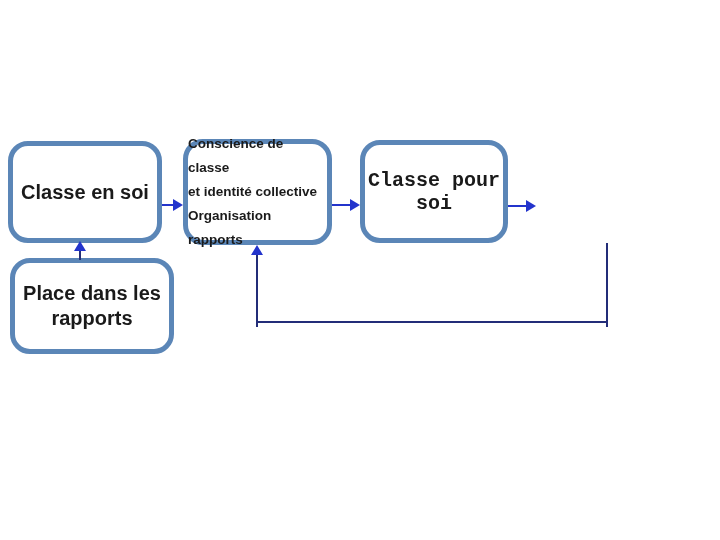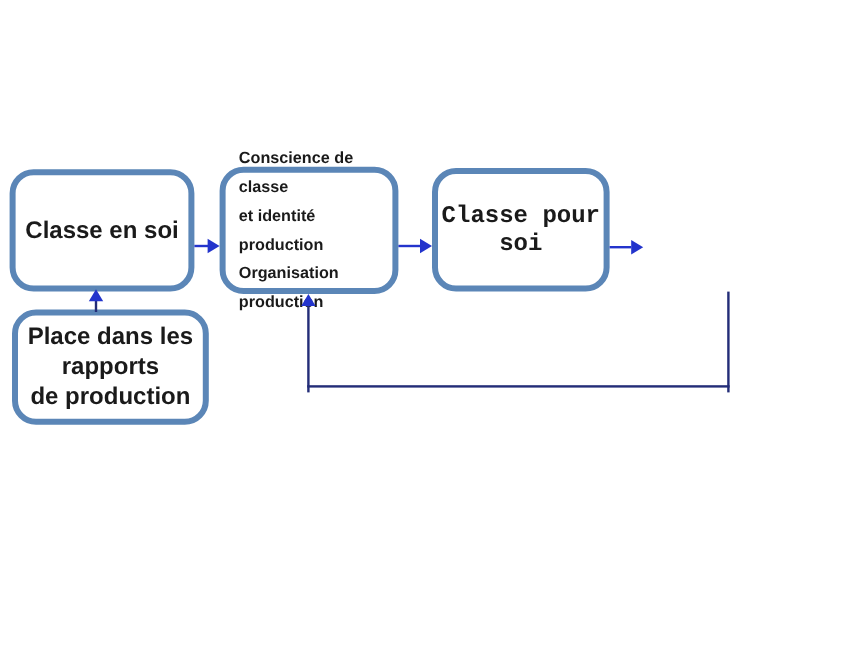--- a/index.html
+++ b/index.html
@@ -16,21 +16,21 @@
   }
   .stage{position:relative;width:720px;height:540px;background:var(--bg);}
   .box{
     position:absolute;box-sizing:border-box;
     border:5px solid var(--box-border);
     border-radius:20px;background:#ffffff;
     display:flex;flex-direction:column;justify-content:center;
     color:var(--text);font-weight:700;font-size:20px;
   }
   .box.centered{align-items:center;text-align:center;}
-  .box.left{align-items:flex-start;text-align:left;padding-left:11px;padding-right:4px;}
+  .box.left{align-items:flex-start;text-align:left;padding-right:4px;}
   .box .ln{display:block;}
   .shaft-h{position:absolute;height:2px;background:var(--arrow);}
   .shaft-v{position:absolute;width:2px;background:var(--connector);}
   .head-right{
     position:absolute;width:0;height:0;
     border-top:6px solid transparent;border-bottom:6px solid transparent;
     border-left:10px solid var(--arrow);
   }
   .head-up{
     position:absolute;width:0;height:0;
@@ -51,32 +51,31 @@
 <body>
 
 <div class="stage">
 
   <div class="box centered" id="box-classe-en-soi">
     <span class="ln">Classe en soi</span>
   </div>
 
   <div class="box left" id="box-conscience">
     <span class="ln">Conscience de classe</span>
-    <span class="ln">et identité production</span>
-    <span class="ln">Organisation production</span>
+    <span class="ln">et identité collective</span>
+    <span class="ln">Organisation rapports</span>
   </div>
 
   <div class="box centered" id="box-classe-pour-soi">
     <span class="ln">Classe pour soi</span>
   </div>
 
 
   <div class="box centered" id="box-place-rapports">
     <span class="ln">Place dans les rapports</span>
-    <span class="ln">de production</span>
   </div>
 
   <div>
     <div class="shaft-h" style="left:162px;top:204px;width:12px;background:var(--arrow);"></div>
     <div class="head-right" style="left:173px;top:199px;"></div>
   </div>
 
   <div>
     <div class="shaft-h" style="left:332px;top:204px;width:18px;background:var(--arrow);"></div>
     <div class="head-right" style="left:350px;top:199px;"></div>

